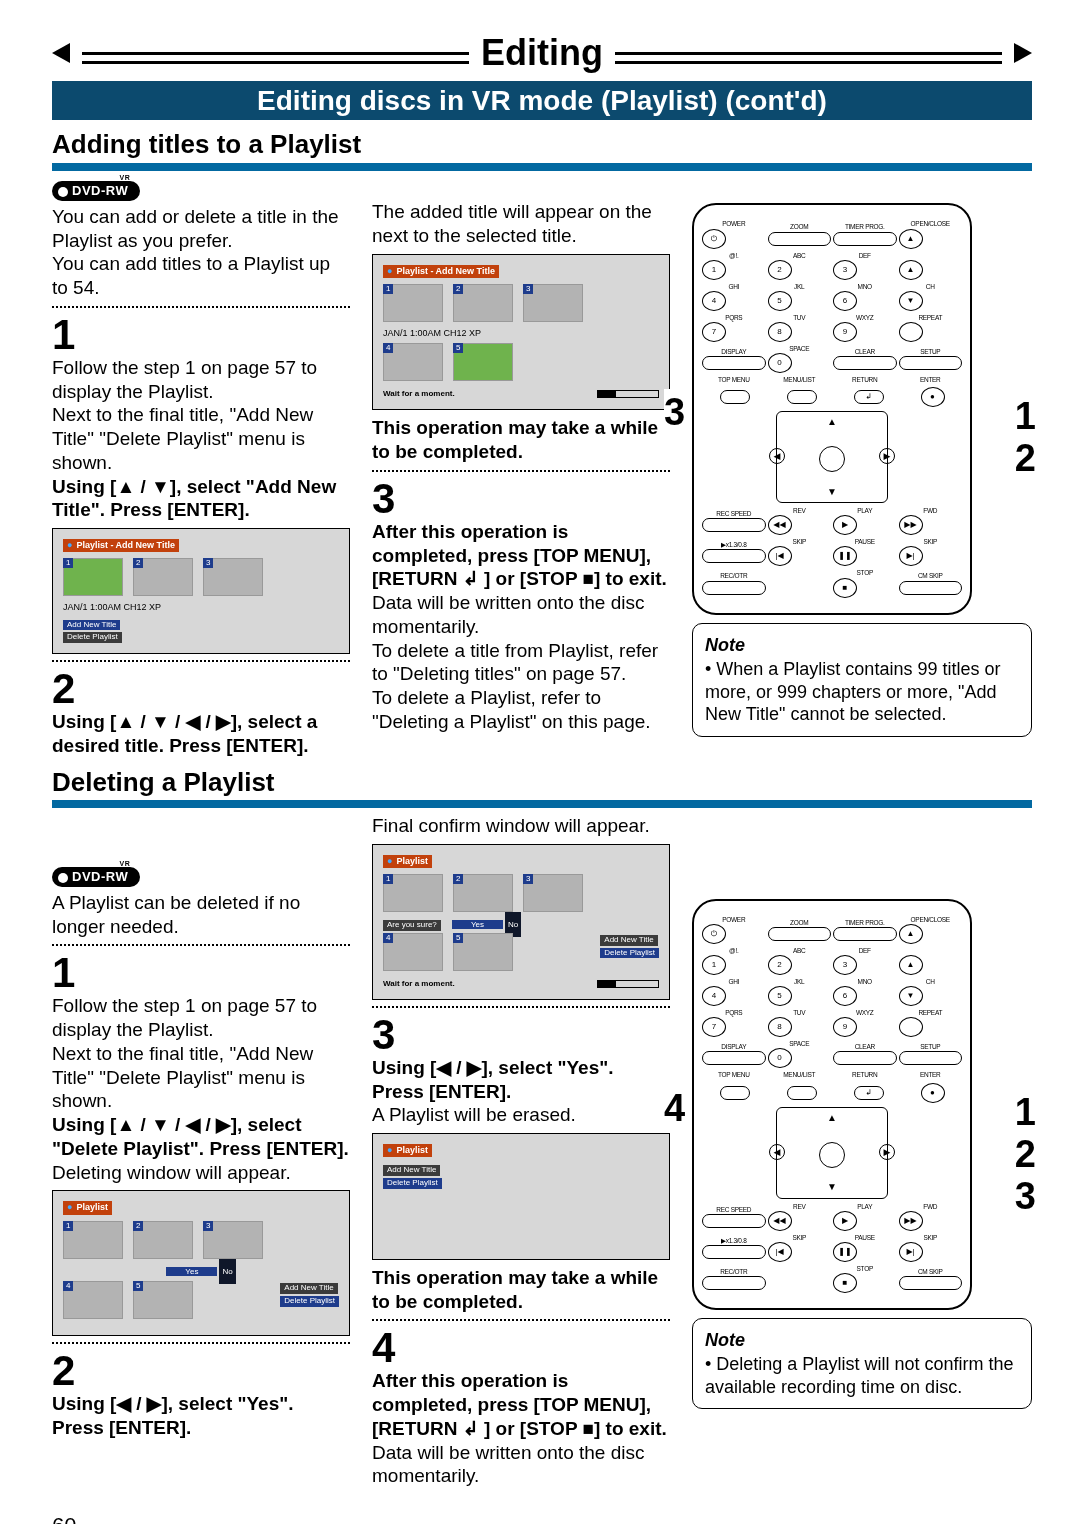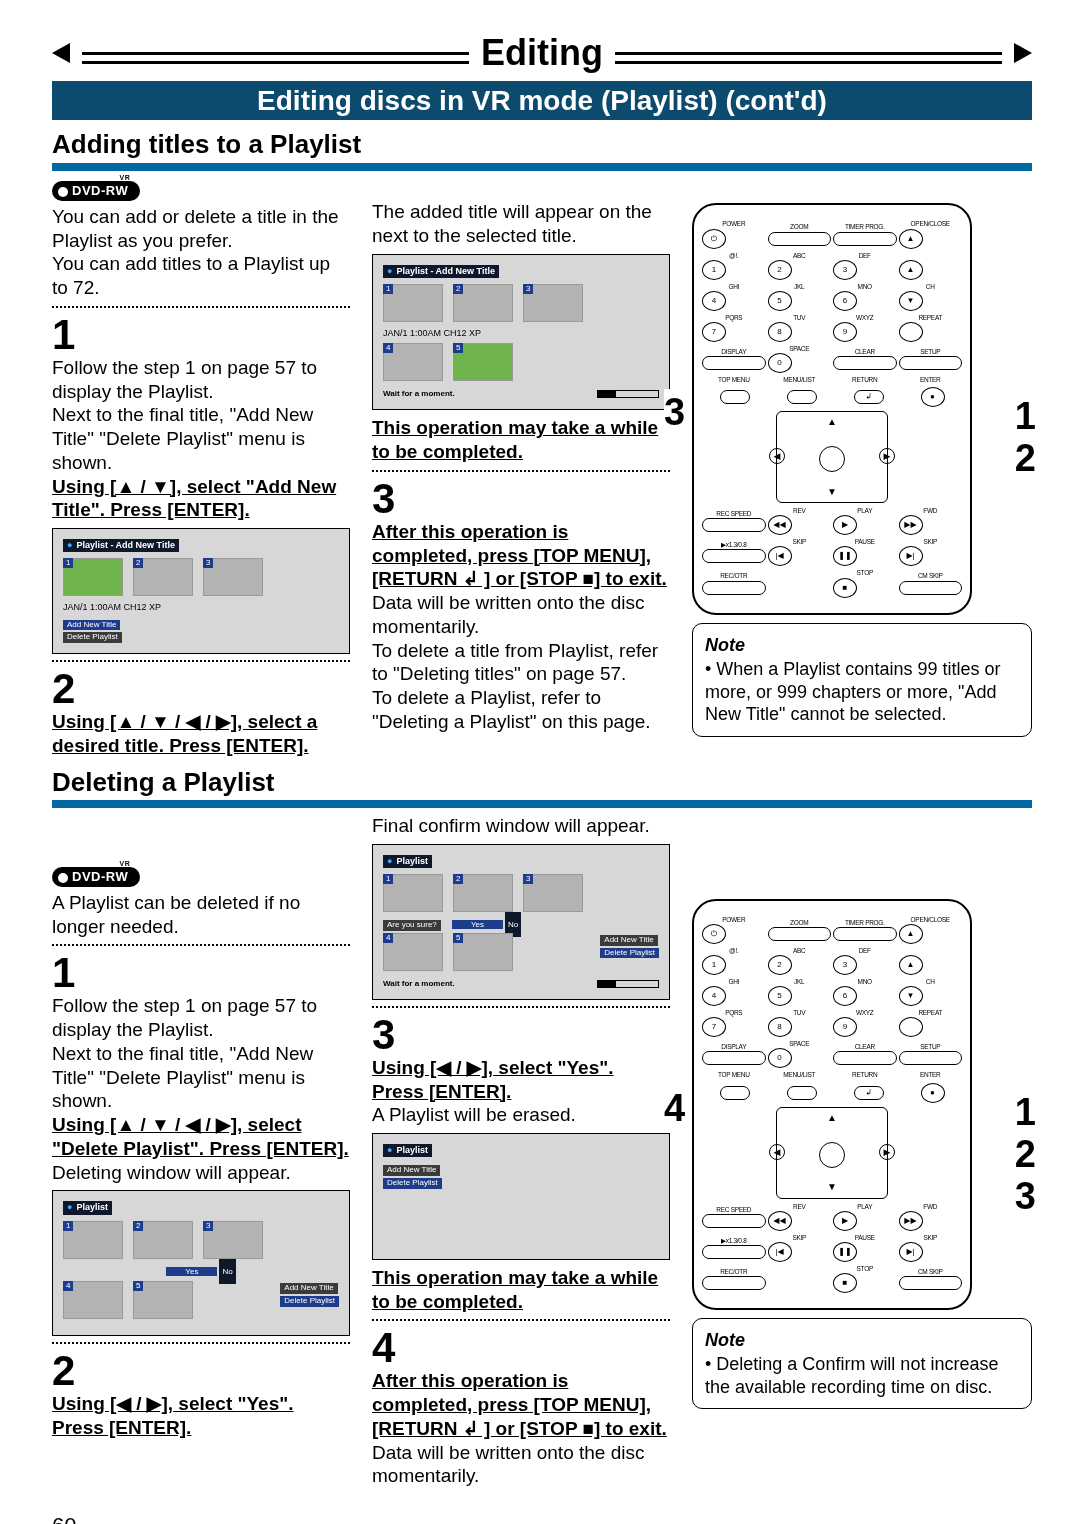--- a/index.html
+++ b/index.html
@@ -101,30 +101,30 @@
     border:none;
     border-top:2px dotted #000;
     margin:6px 0;
   }
   .stepnum {
     font-size:42px;
     font-weight:bold;
     line-height:1;
     margin-top:2px;
   }
-  .bold { font-weight:bold;text-decoration:underline; }
+  .bold { font-weight:bold; }
   .screen {
     background:#d7d7d7;
     border:1px solid #000;
     padding:10px;
     font-size:10px;
     margin:6px 0;
   }
   .screen .hdr{
-    background:#0f172a;
+    background:#c2410c;
     color:#fff;
     padding:1px 4px;
     font-weight:bold;
     display:inline-block;
     margin-bottom:6px;
     font-size:9px;
   }
   .screen .hdr:before{
     content:"●";
     color:#4af;
@@ -282,21 +282,21 @@
   </div>
   <div class="sub-banner">Editing discs in VR mode (Playlist) (cont'd)</div>
 
   <div class="section-title">Adding titles to a Playlist</div>
 
   <div class="columns">
 
     <div class="col">
       <div class="dvd-badge"><span class="vr">VR</span><span>DVD-RW</span></div>
       <div>You can add or delete a title in the Playlist as you prefer.</div>
-      <div>You can add titles to a Playlist up to 72.</div>
+      <div>You can add titles to a Playlist up to 54.</div>
       <hr class="dotted">
       <div class="stepnum">1</div>
       <div>Follow the step 1 on page 57 to display the Playlist.</div>
       <div>Next to the final title, "Add New Title" "Delete Playlist" menu is shown.</div>
       <div class="bold">Using [▲ / ▼], select "Add New Title". Press [ENTER].</div>
 
       <div class="screen">
         <div class="hdr">Playlist - Add New Title</div>
         <div class="thumbs">
           <div class="thumb sel">
@@ -808,19 +808,19 @@
             <div class="col3">
                 <div class="lbl">CM SKIP</div>
                 <div class="btn">&nbsp;</div>
               </div>
           </div>
         </div>
       </div>
 
       <div class="note-box">
         <div class="note-title">Note</div>
-        <div>• <span>Deleting a Confirm will not increase the available recording time on disc.</span></div>
+        <div>• <span>Deleting a Playlist will not confirm the available recording time on disc.</span></div>
       </div>
     </div>
   </div>
 
   <div class="page-num">60</div>
 </div>
 
 </body></html>

